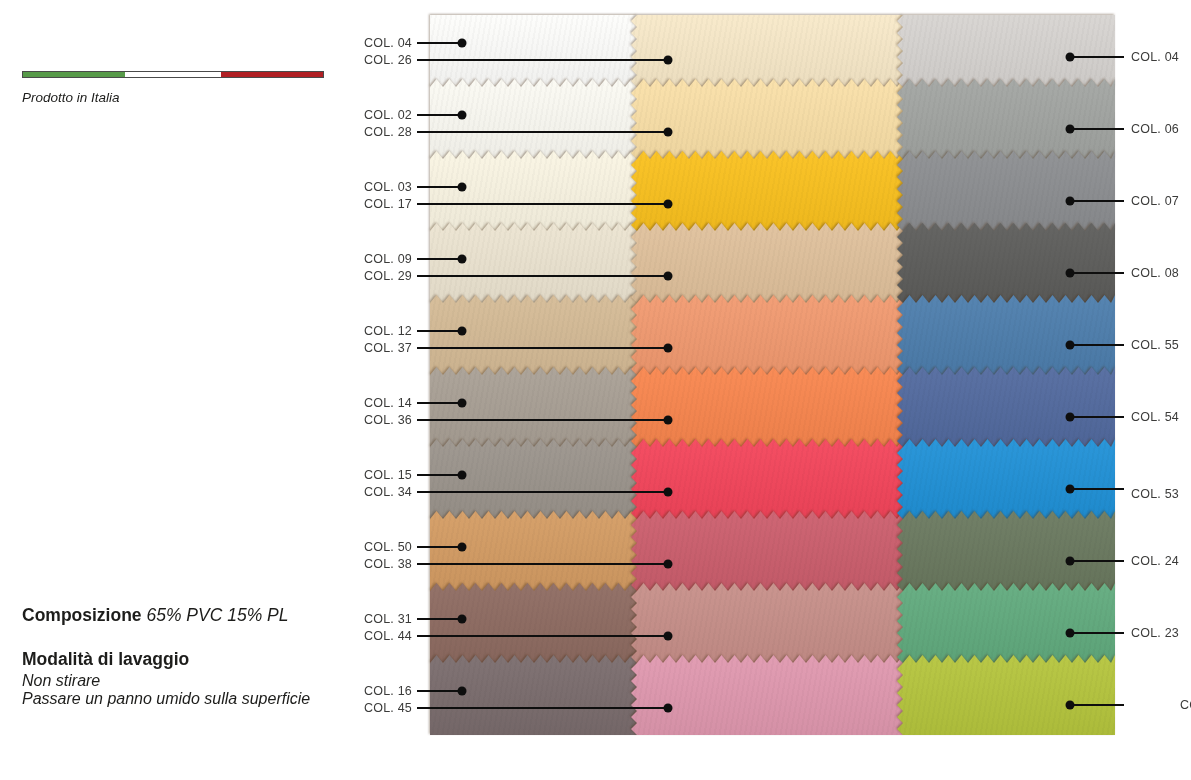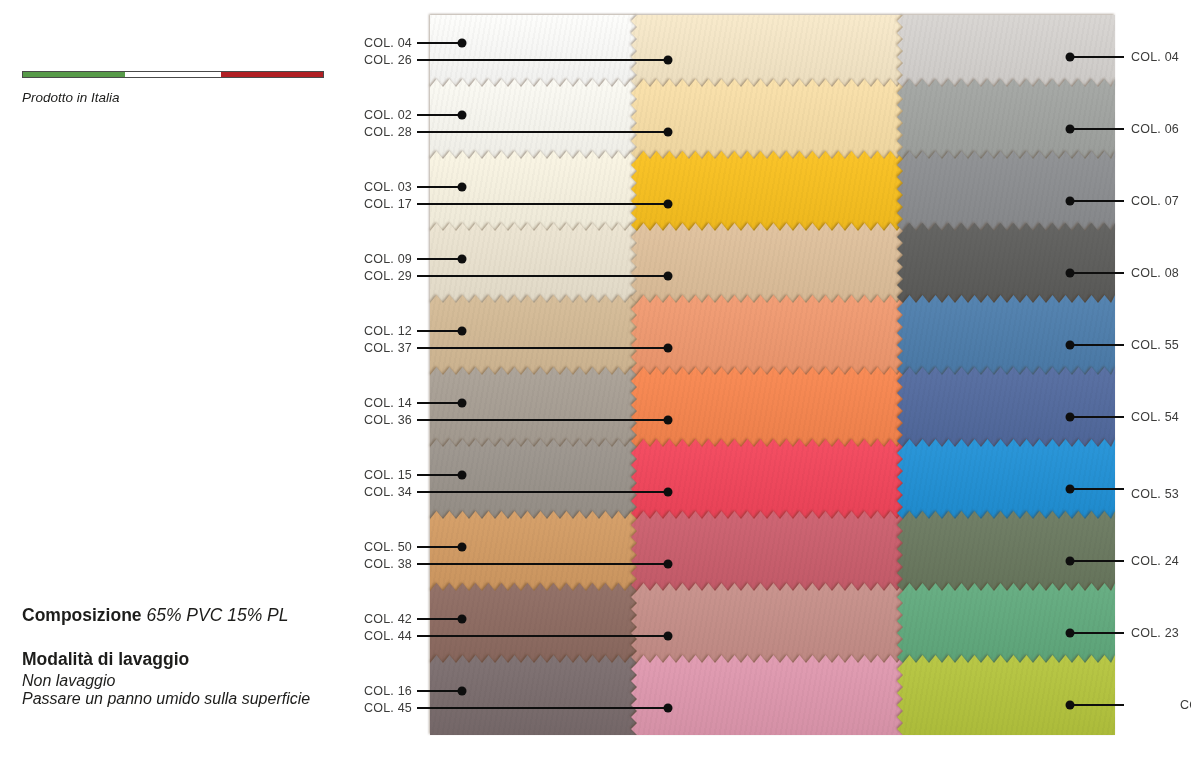--- a/index.html
+++ b/index.html
@@ -59,21 +59,21 @@
     <span class="fg" style="background: rgb(87, 154, 73);"></span>
     <span class="fw" style="background: rgb(255, 255, 255);"></span>
     <span class="fr" style="background: rgb(176, 31, 36);"></span>
   </div>
 
   <div class="origin">Prodotto in Italia</div>
 
   <div class="details">
     <p class="comp"><strong>Composizione</strong> <em>65% PVC 15% PL</em></p>
     <p class="wash-title">Modalità di lavaggio</p>
-    <p class="wash-line">Non lavaggio</p>
+    <p class="wash-line">Non stirare</p>
     <p class="wash-line">Passare un panno umido sulla superficie</p>
   </div>
 
   <div id="swatchboard">
       <div class="sw-wrap" style="left: 430px; top: 15px; width: 207px; height: 72px;">
         <div class="sw" style="background-color: rgb(253, 253, 251); clip-path: polygon(0px 0px, 207px 0px, 207px 72px, 0px 72px);"></div>
       </div>
       <div class="sw-wrap" style="left: 430px; top: 79px; width: 207px; height: 80px;">
         <div class="sw" style="background-color: rgb(251, 250, 243); clip-path: polygon(0px 8px, 6.5px 0px, 13px 8px, 19.5px 0px, 26px 8px, 32.5px 0px, 39px 8px, 45.5px 0px, 52px 8px, 58.5px 0px, 65px 8px, 71.5px 0px, 78px 8px, 84.5px 0px, 91px 8px, 97.5px 0px, 104px 8px, 110.5px 0px, 117px 8px, 123.5px 0px, 130px 8px, 136.5px 0px, 143px 8px, 149.5px 0px, 156px 8px, 162.5px 0px, 169px 8px, 175.5px 0px, 182px 8px, 188.5px 0px, 195px 8px, 201.5px 0px, 207px 8px, 207px 80px, 0px 80px);"></div>
       </div>
@@ -228,21 +228,21 @@
       <div class="co-label" style="left: 1131px; top: 494px; text-align: right;">COL. 53</div>
       <div class="co-label rt" style="left: 330px; top: 547px;">COL. 50</div>
       <div class="co-line" style="left: 417px; top: 546.25px; width: 45px;"></div>
       <div class="co-dot" style="left: 462px; top: 547px;"></div>
       <div class="co-label rt" style="left: 330px; top: 564px;">COL. 38</div>
       <div class="co-line" style="left: 417px; top: 563.25px; width: 251px;"></div>
       <div class="co-dot" style="left: 668px; top: 564px;"></div>
       <div class="co-dot" style="left: 1070px; top: 561px;"></div>
       <div class="co-line" style="left: 1070px; top: 560.25px; width: 54px;"></div>
       <div class="co-label" style="left: 1131px; top: 561px;">COL. 24</div>
-      <div class="co-label rt" style="left: 330px; top: 619px;">COL. 42</div>
+      <div class="co-label rt" style="left: 330px; top: 619px;">COL. 31</div>
       <div class="co-line" style="left: 417px; top: 618.25px; width: 45px;"></div>
       <div class="co-dot" style="left: 462px; top: 619px;"></div>
       <div class="co-label rt" style="left: 330px; top: 636px;">COL. 44</div>
       <div class="co-line" style="left: 417px; top: 635.25px; width: 251px;"></div>
       <div class="co-dot" style="left: 668px; top: 636px;"></div>
       <div class="co-dot" style="left: 1070px; top: 633px;"></div>
       <div class="co-line" style="left: 1070px; top: 632.25px; width: 54px;"></div>
       <div class="co-label" style="left: 1131px; top: 633px;">COL. 23</div>
       <div class="co-label rt" style="left: 330px; top: 691px; text-align: right;">COL. 16</div>
       <div class="co-line" style="left: 417px; top: 690.25px; width: 45px;"></div>

